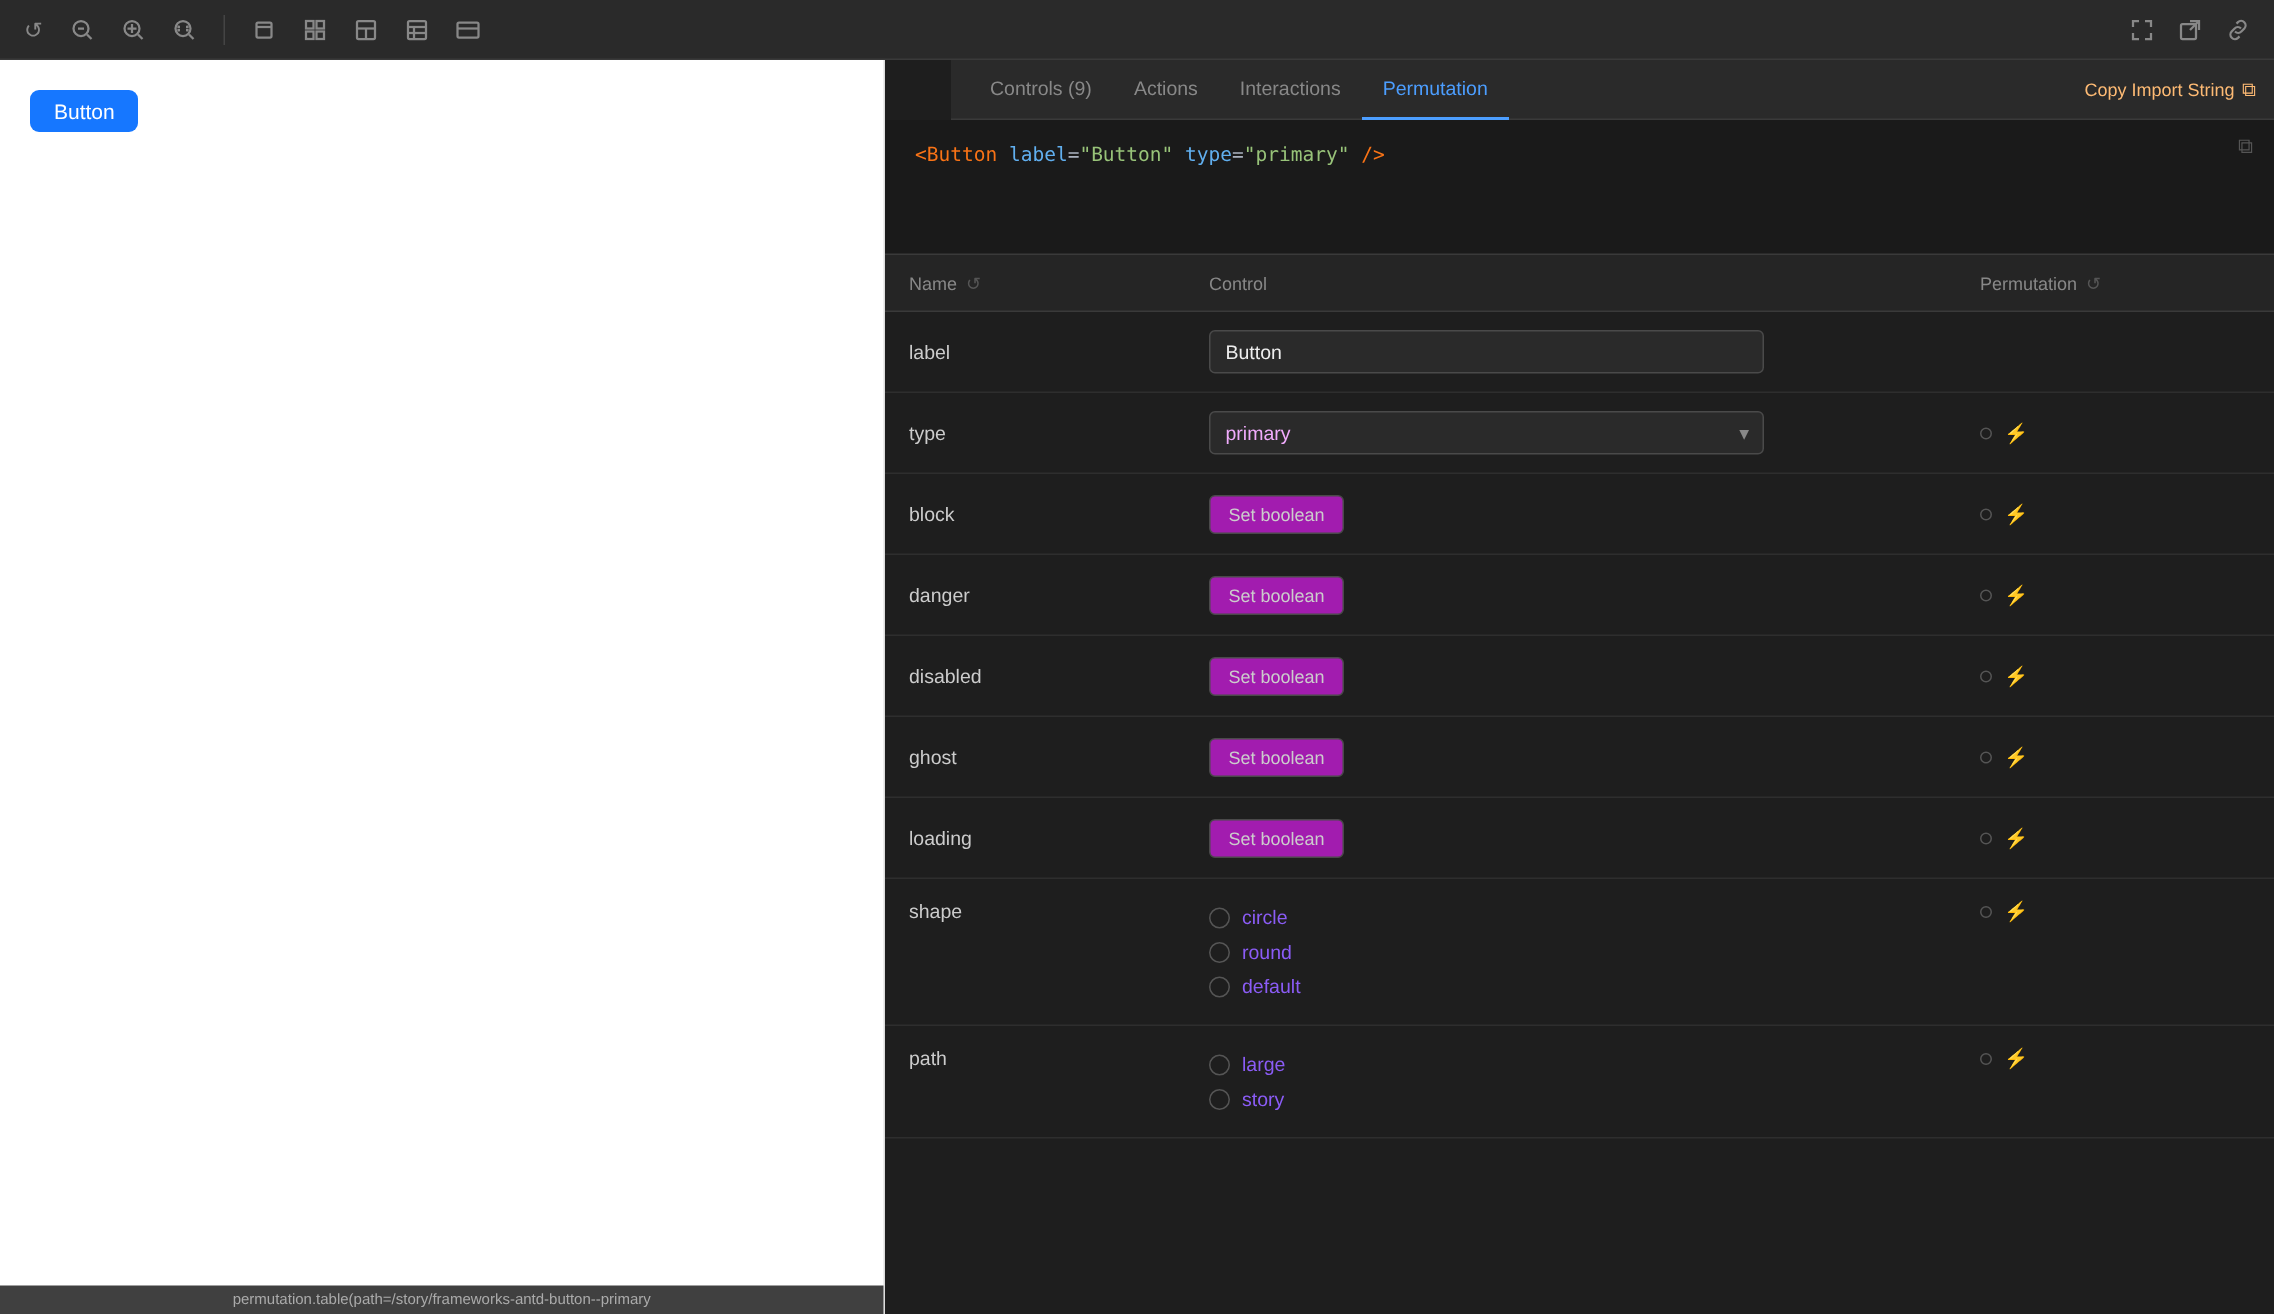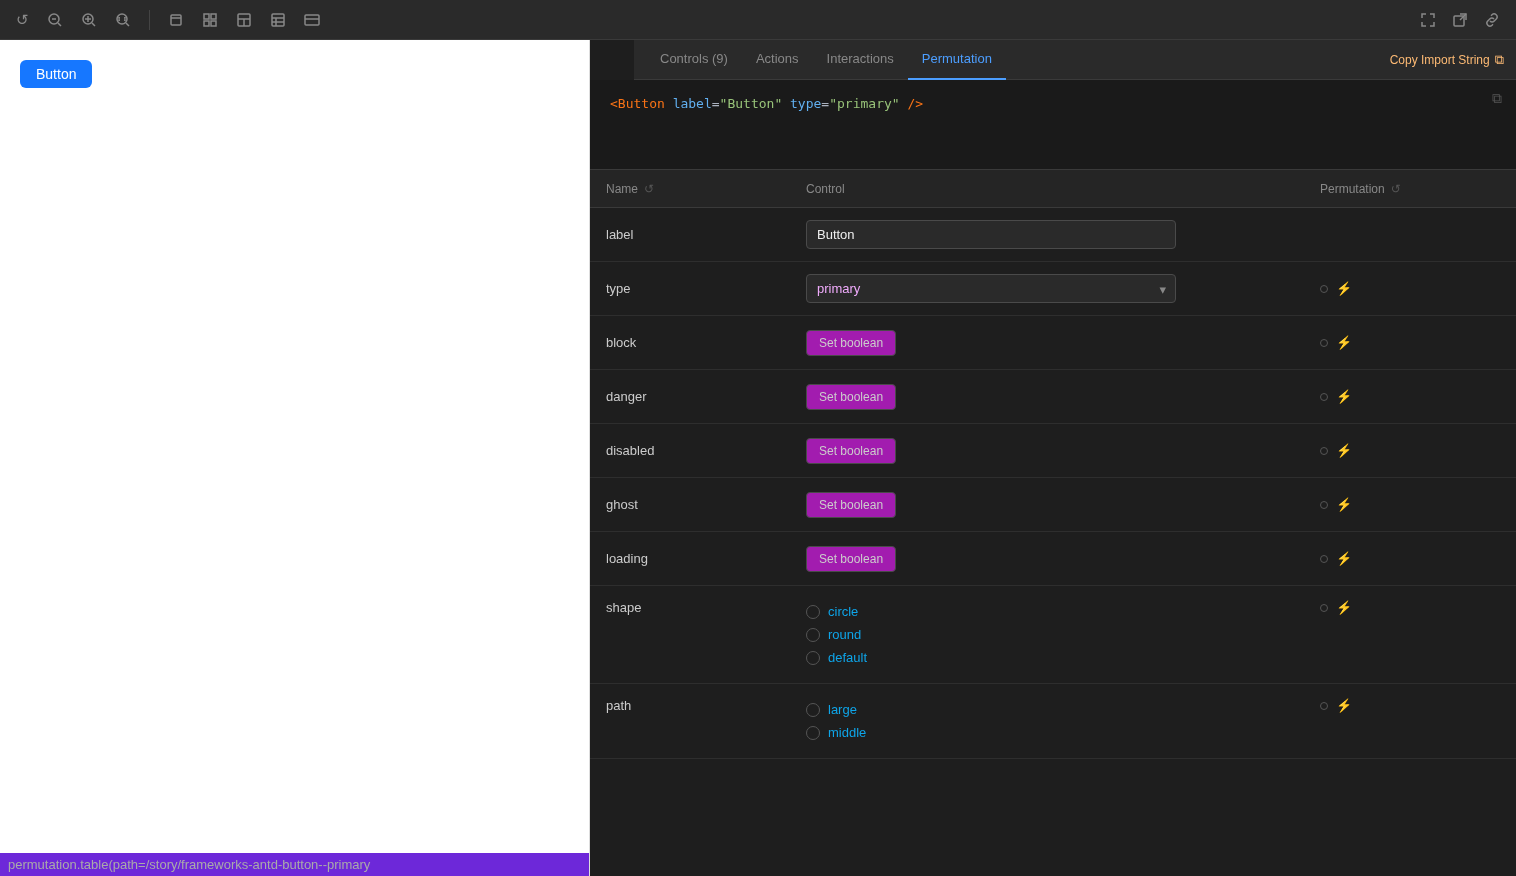--- a/index.html
+++ b/index.html
@@ -50,27 +50,28 @@
       border: none;
       border-radius: 6px;
       padding: 6px 16px;
       font-size: 14px;
       cursor: pointer;
       font-weight: 500;
     }
     .bottom-status {
       position: absolute;
       bottom: 0; left: 0; right: 0;
-      background: #6d28d9;
+      background: #404040;
       color: #aaa;
-      font-size: 13px;
+      font-size: 10px;
       padding: 4px 8px;
       white-space: nowrap;
       overflow: hidden;
       text-overflow: ellipsis;
+      text-align: center;
     }
 
     
     .right-panel {
       flex: 1;
       display: flex;
       flex-direction: column;
       background: #1e1e1e;
       overflow: hidden;
     }
@@ -231,21 +232,21 @@
     .radio-group {
       display: flex;
       flex-direction: column;
       gap: 8px;
       padding: 8px 0;
     }
     .radio-item {
       display: flex;
       align-items: center;
       gap: 8px;
-      color: #0ea5e9;
+      color: #8b5cf6;
       font-size: 13px;
       cursor: pointer;
     }
     .radio-circle {
       width: 14px; height: 14px;
       border-radius: 50%;
       border: 1px solid #555;
       background: transparent;
       flex-shrink: 0;
       display: flex; align-items: center; justify-content: center;
@@ -513,21 +514,21 @@
 
       <div class="control-row" style="align-items:flex-start; padding-top:10px; padding-bottom:10px;">
         <div class="control-name" style="padding-top:4px;">path</div>
         <div class="radio-group">
           <label class="radio-item">
             <div class="radio-circle"></div>
             <span>large</span>
           </label>
           <label class="radio-item">
             <div class="radio-circle"></div>
-            <span>middle</span>
+            <span>story</span>
           </label>
         </div>
         <div class="permutation-cell" style="padding-top:4px;">
           <div class="perm-dot"></div>
           <span class="perm-lightning">⚡</span>
         </div>
       </div>
 
     </div>
   </div>

